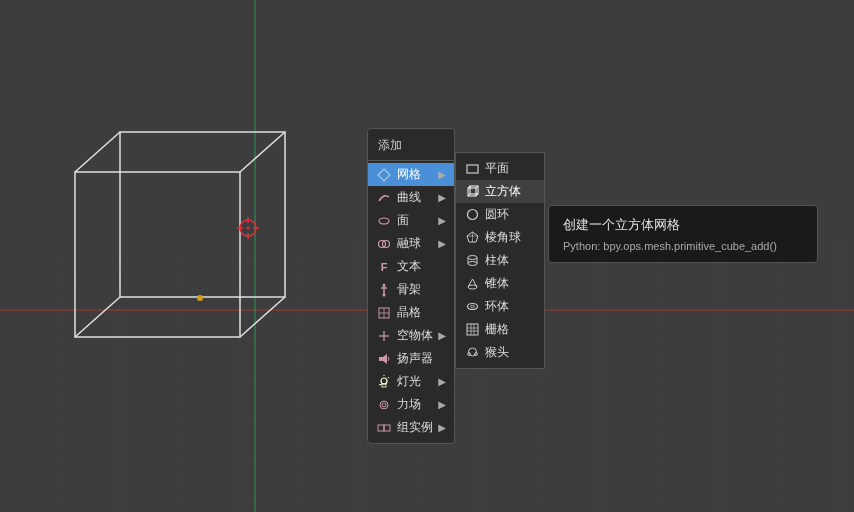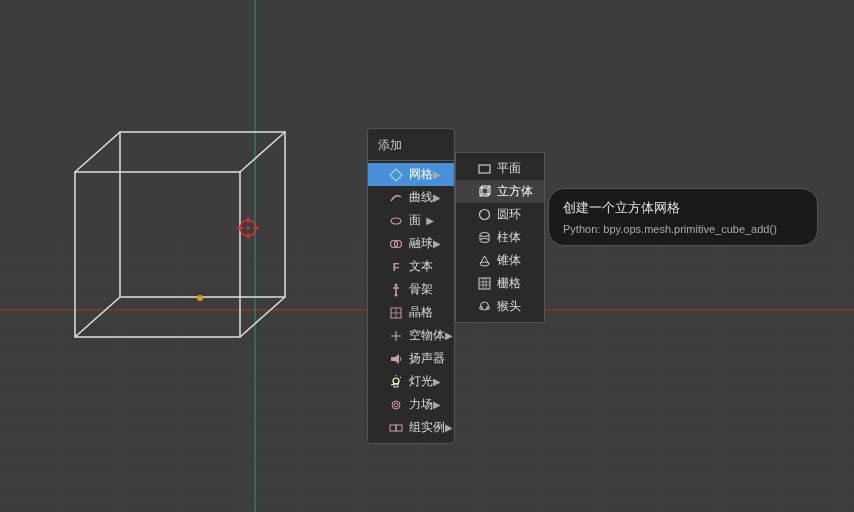--- a/index.html
+++ b/index.html
@@ -43,21 +43,21 @@
       padding: 4px 10px 6px;
       color: #ccc;
       font-size: 12px;
       border-bottom: 1px solid #555;
       margin-bottom: 2px;
     }
 
     .menu-item {
       display: flex;
       align-items: center;
-      padding: 3px 20px;
+      padding: 3px 8px;
       cursor: pointer;
       position: relative;
       white-space: nowrap;
       color: #ddd;
       font-size: 12px;
     }
 
     .menu-item.active {
       background: #4a90d9;
       color: #fff;
@@ -93,25 +93,25 @@
     }
 
     .submenu-mesh .menu-item.active {
       background: #404040;
       color: #fff;
     }
 
     
     .tooltip {
       position: absolute;
-      top: 188px;
+      top: 205px;
       left: 548px;
       background: #1a1a1a;
       border: 1px solid #555;
-      border-radius: 16px;
+      border-radius: 4px;
       padding: 10px 14px;
       width: 270px;
       z-index: 200;
     }
 
     .tooltip-title {
       color: #e0e0e0;
       font-size: 13px;
       margin-bottom: 6px;
     }
@@ -347,20 +347,30 @@
     <div class="menu-item">
       <span class="item-icon">
         <svg width="13" height="13" viewBox="0 0 13 13">
           <circle cx="6.5" cy="6.5" r="5" fill="none" stroke="#ccc" stroke-width="1.2"></circle>
         </svg>
       </span>
       <span>圆环</span>
     </div>
 
 
+    <div class="menu-item">
+      <span class="item-icon">
+        <svg width="13" height="13" viewBox="0 0 13 13">
+          <polygon points="6.5,1 12,5 10,11 3,11 1,5" fill="none" stroke="#ccc" stroke-width="1"></polygon>
+          <line x1="6.5" y1="1" x2="6.5" y2="11" stroke="#ccc" stroke-width="0.6"></line>
+          <line x1="1" y1="5" x2="12" y2="5" stroke="#ccc" stroke-width="0.6"></line>
+        </svg>
+      </span>
+      <span>棱角球</span>
+    </div>
 
     <div class="menu-item">
       <span class="item-icon">
         <svg width="13" height="13" viewBox="0 0 13 13">
           <ellipse cx="6.5" cy="3.5" rx="4.5" ry="2" fill="none" stroke="#ccc" stroke-width="1"></ellipse>
           <ellipse cx="6.5" cy="9.5" rx="4.5" ry="2" fill="none" stroke="#ccc" stroke-width="1"></ellipse>
           <line x1="2" y1="3.5" x2="2" y2="9.5" stroke="#ccc" stroke-width="1"></line>
           <line x1="11" y1="3.5" x2="11" y2="9.5" stroke="#ccc" stroke-width="1"></line>
         </svg>
       </span>
@@ -371,20 +381,29 @@
       <span class="item-icon">
         <svg width="13" height="13" viewBox="0 0 13 13">
           <ellipse cx="6.5" cy="10" rx="4.5" ry="2" fill="none" stroke="#ccc" stroke-width="1"></ellipse>
           <line x1="2" y1="10" x2="6.5" y2="2" stroke="#ccc" stroke-width="1"></line>
           <line x1="11" y1="10" x2="6.5" y2="2" stroke="#ccc" stroke-width="1"></line>
         </svg>
       </span>
       <span>锥体</span>
     </div>
 
+    <div class="menu-item">
+      <span class="item-icon">
+        <svg width="13" height="13" viewBox="0 0 13 13">
+          <ellipse cx="6.5" cy="6.5" rx="5" ry="3" fill="none" stroke="#ccc" stroke-width="1.2"></ellipse>
+          <ellipse cx="6.5" cy="6.5" rx="2" ry="1" fill="none" stroke="#ccc" stroke-width="0.8"></ellipse>
+        </svg>
+      </span>
+      <span>环体</span>
+    </div>
 
     <div class="menu-item">
       <span class="item-icon">
         <svg width="13" height="13" viewBox="0 0 13 13">
           <rect x="1" y="1" width="11" height="11" fill="none" stroke="#ccc" stroke-width="1"></rect>
           <line x1="1" y1="5" x2="12" y2="5" stroke="#ccc" stroke-width="0.7"></line>
           <line x1="1" y1="8" x2="12" y2="8" stroke="#ccc" stroke-width="0.7"></line>
           <line x1="5" y1="1" x2="5" y2="12" stroke="#ccc" stroke-width="0.7"></line>
           <line x1="8" y1="1" x2="8" y2="12" stroke="#ccc" stroke-width="0.7"></line>
         </svg>

